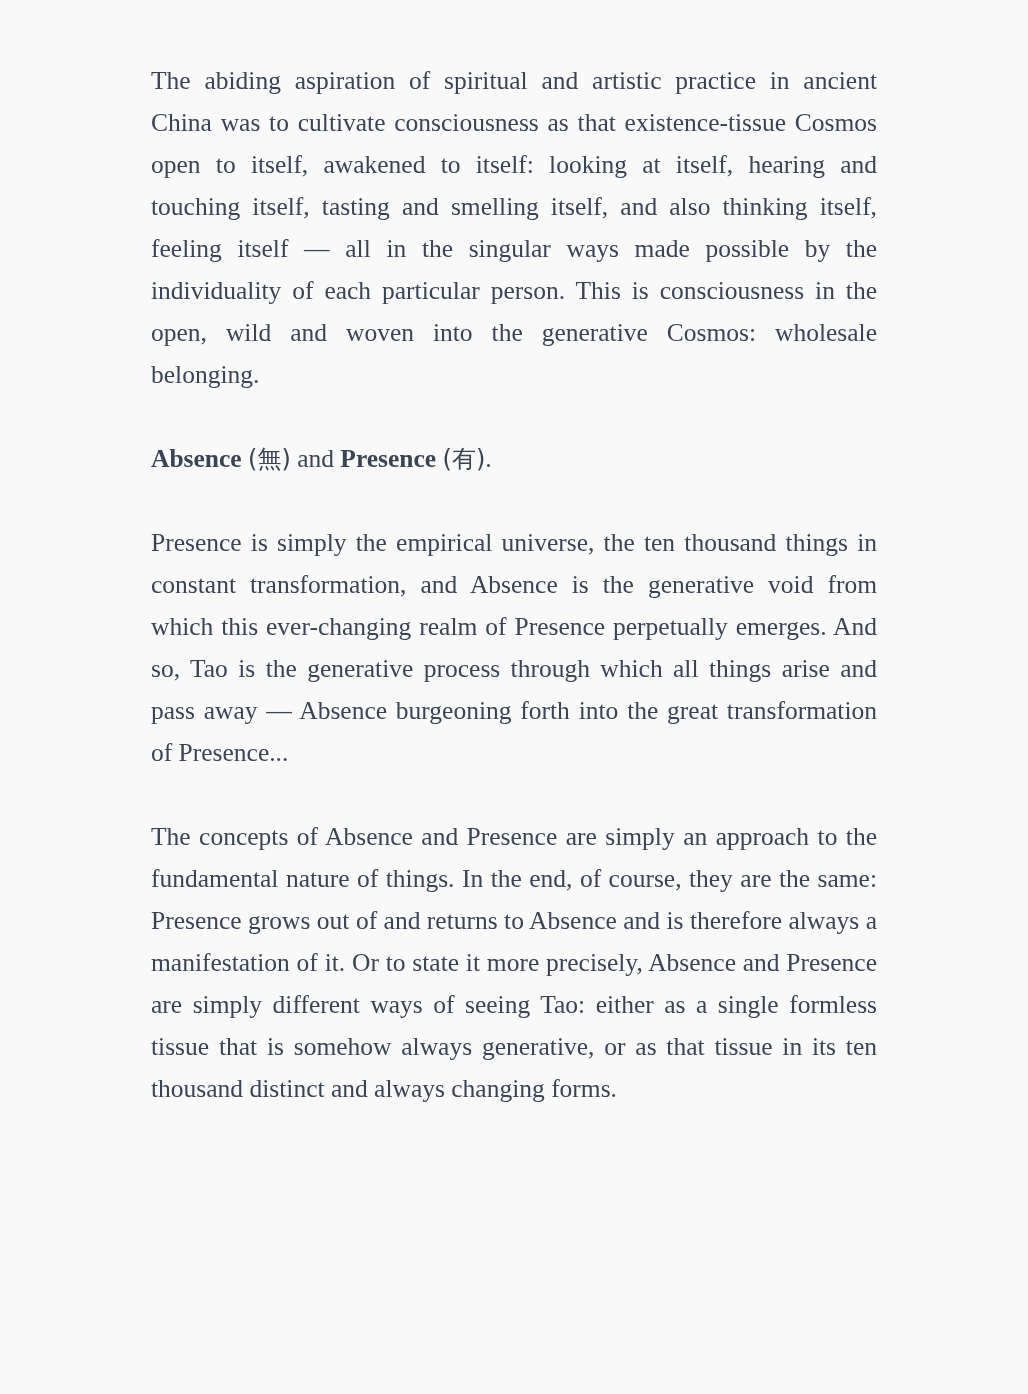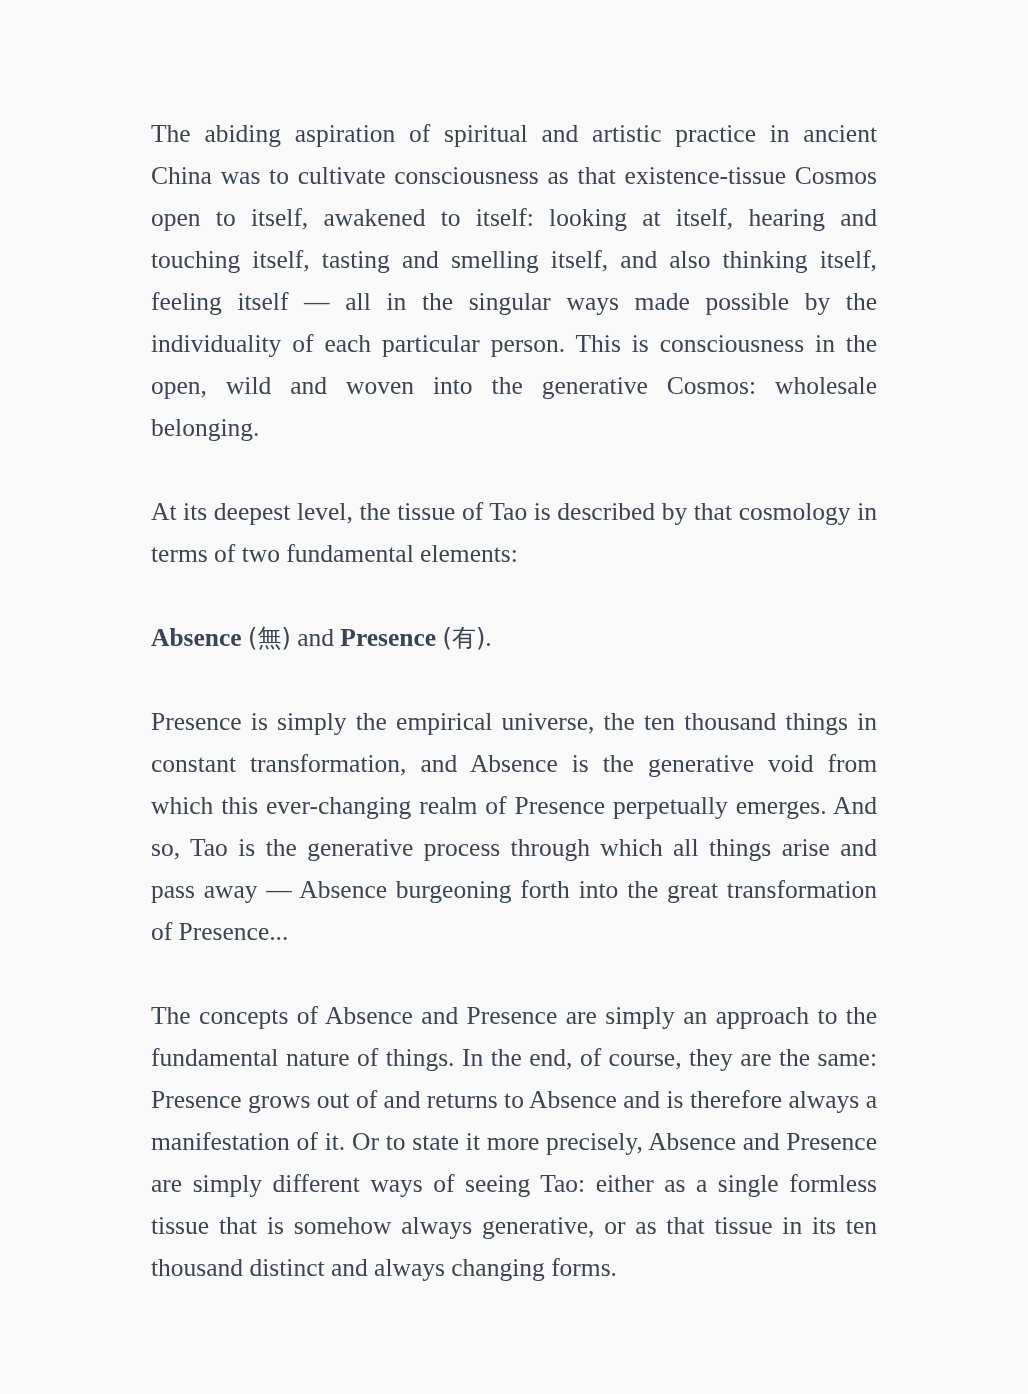--- a/index.html
+++ b/index.html
@@ -12,21 +12,21 @@
     background: #f9f9f9;
     font-family: "Liberation Serif", "DejaVu Serif", serif;
     color: #3b4455;
     overflow: hidden;
   }
   .page {
     box-sizing: border-box;
     width: 1028px;
     height: 1394px;
     background: #f9f9f9;
-    padding: 113px 151px 0 151px;
+    padding: 60px 151px 0 151px;
   }
   .doc-body {
     width: 726px;
   }
   p.para {
     margin: 0 0 42px 0;
     font-size: 25.5px;
     line-height: 42px;
     text-align: justify;
     text-justify: inter-word;
@@ -50,21 +50,20 @@
   }
 </style>
 </head>
 <body>
 
 <div class="page">
   <article class="doc-body">
 
     <p class="para">The abiding aspiration of spiritual and artistic practice in ancient China was to cultivate consciousness as that existence-tissue Cosmos open to itself, awakened to itself: looking at itself, hearing and touching itself, tasting and smelling itself, and also thinking itself, feeling itself — all in the singular ways made possible by the individuality of each particular person. This is consciousness in the open, wild and woven into the generative Cosmos: wholesale belonging.</p>
 
-    <p class="para">At its deepest level, the tissue of Tao is described by that cosmology in terms of two fundamental elements:</p>
 
     <p class="para terms"><span class="bold">Absence</span><span> </span><span class="cjk">(無)</span><span> </span><span>and</span><span> </span><span class="bold">Presence</span><span> </span><span class="cjk">(有)</span><span>.</span></p>
 
     <p class="para">Presence is simply the empirical universe, the ten thousand things in constant transformation, and Absence is the generative void from which this ever-changing realm of Presence perpetually emerges. And so, Tao is the generative process through which all things arise and pass away — Absence burgeoning forth into the great transformation of Presence...</p>
 
     <p class="para">The concepts of Absence and Presence are simply an approach to the fundamental nature of things. In the end, of course, they are the same: Presence grows out of and returns to Absence and is therefore always a manifestation of it. Or to state it more precisely, Absence and Presence are simply different ways of seeing Tao: either as a single formless tissue that is somehow always generative, or as that tissue in its ten thousand distinct and always changing forms.</p>
 
   </article>
 </div>
 

